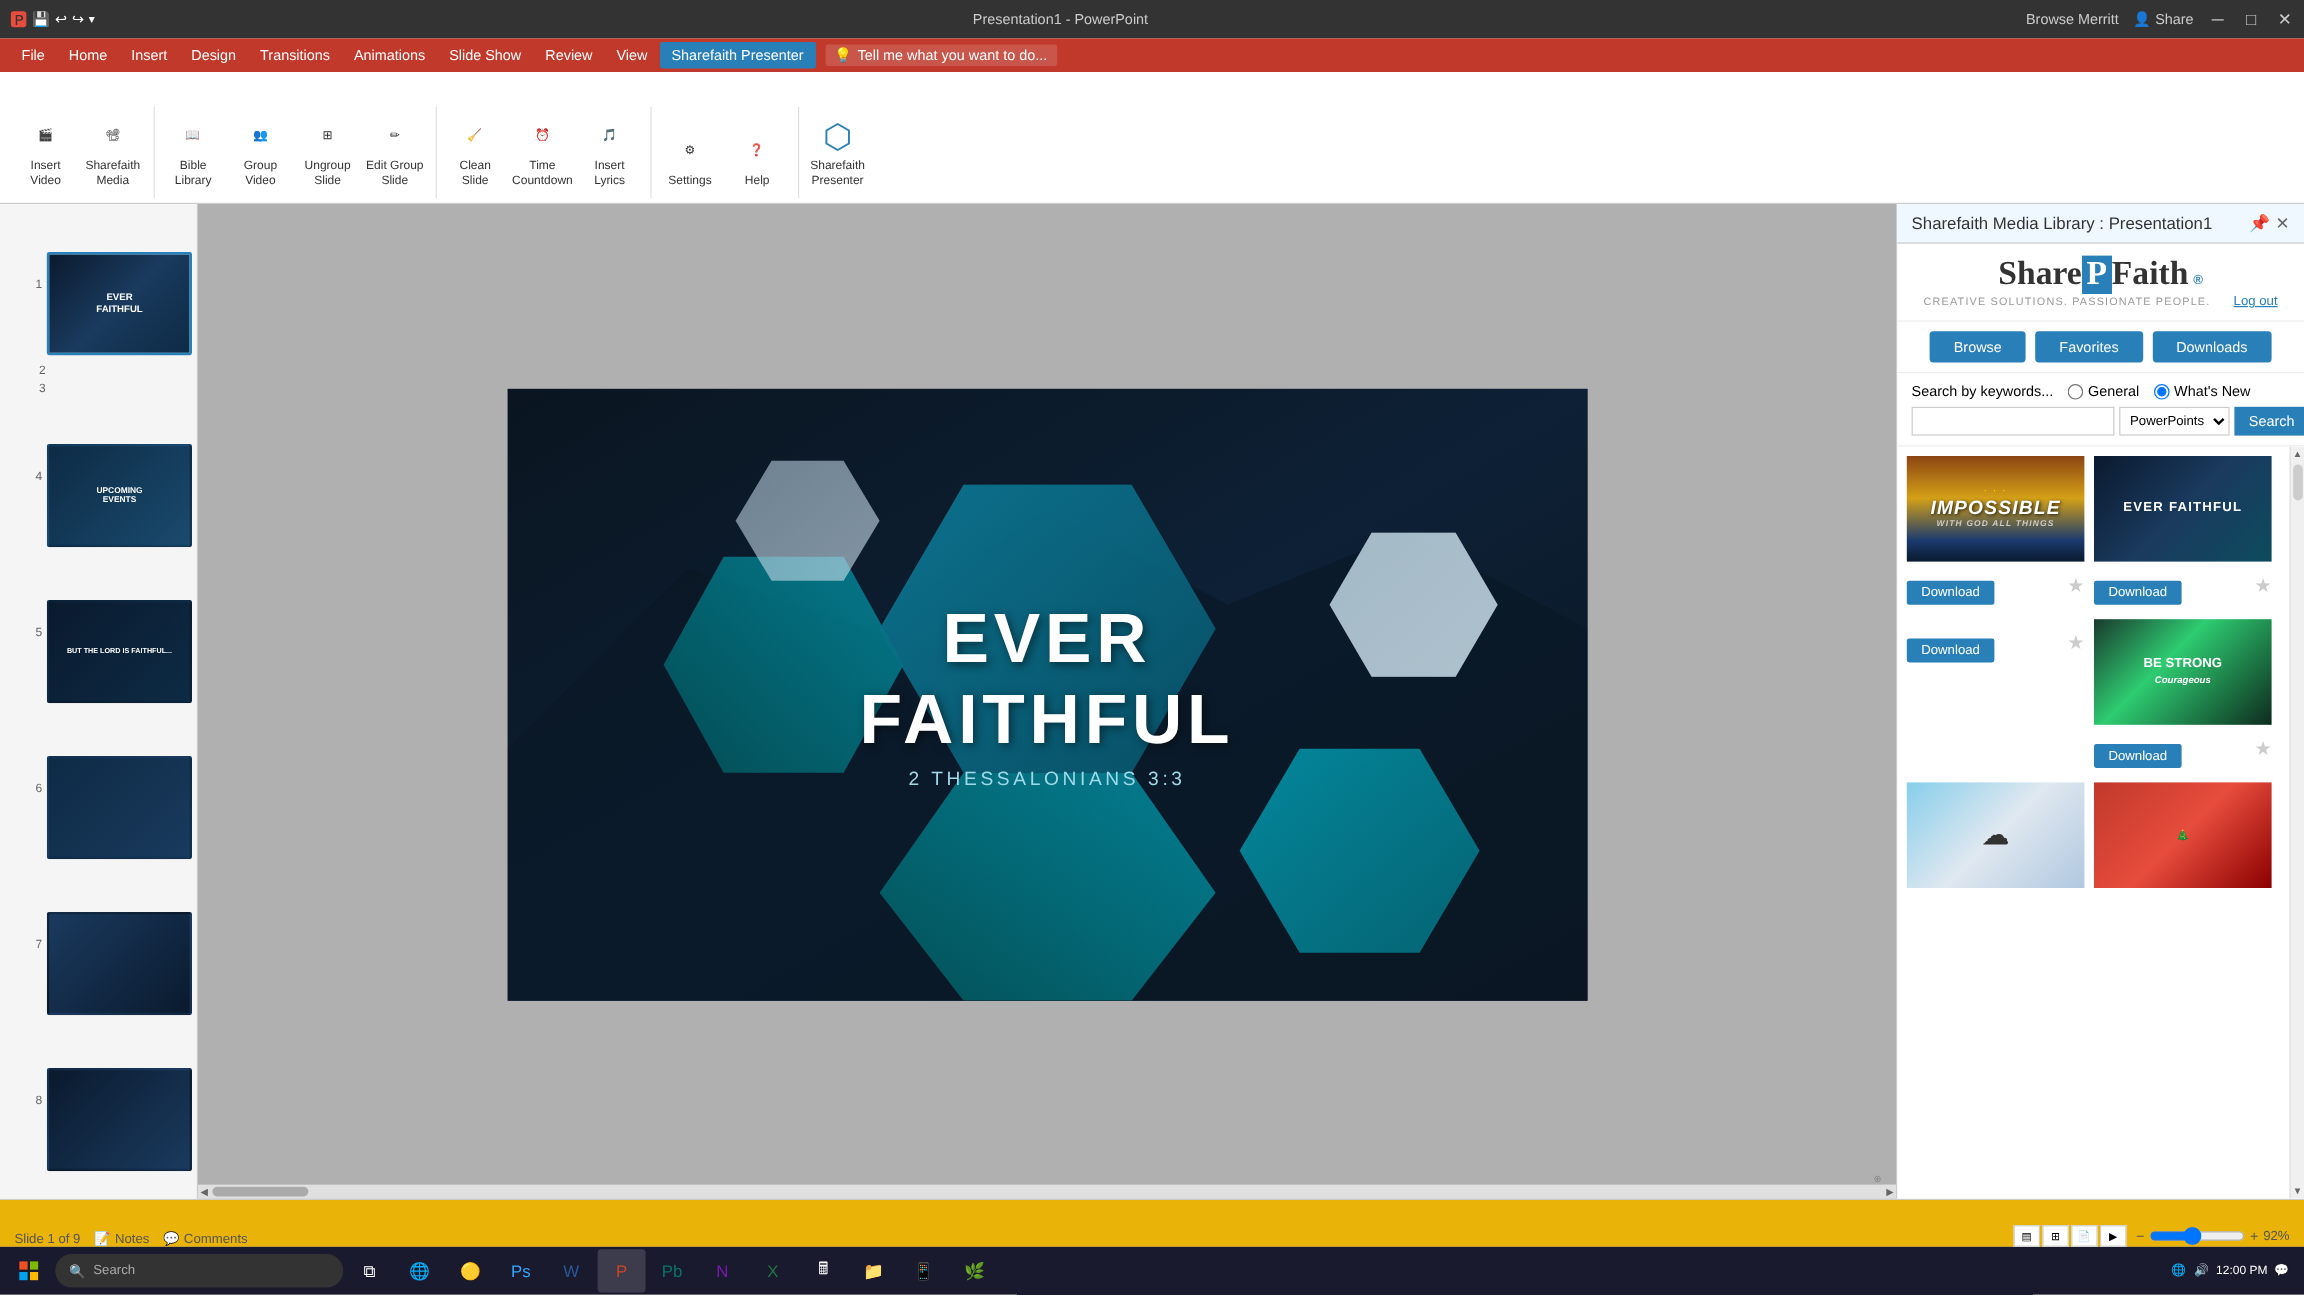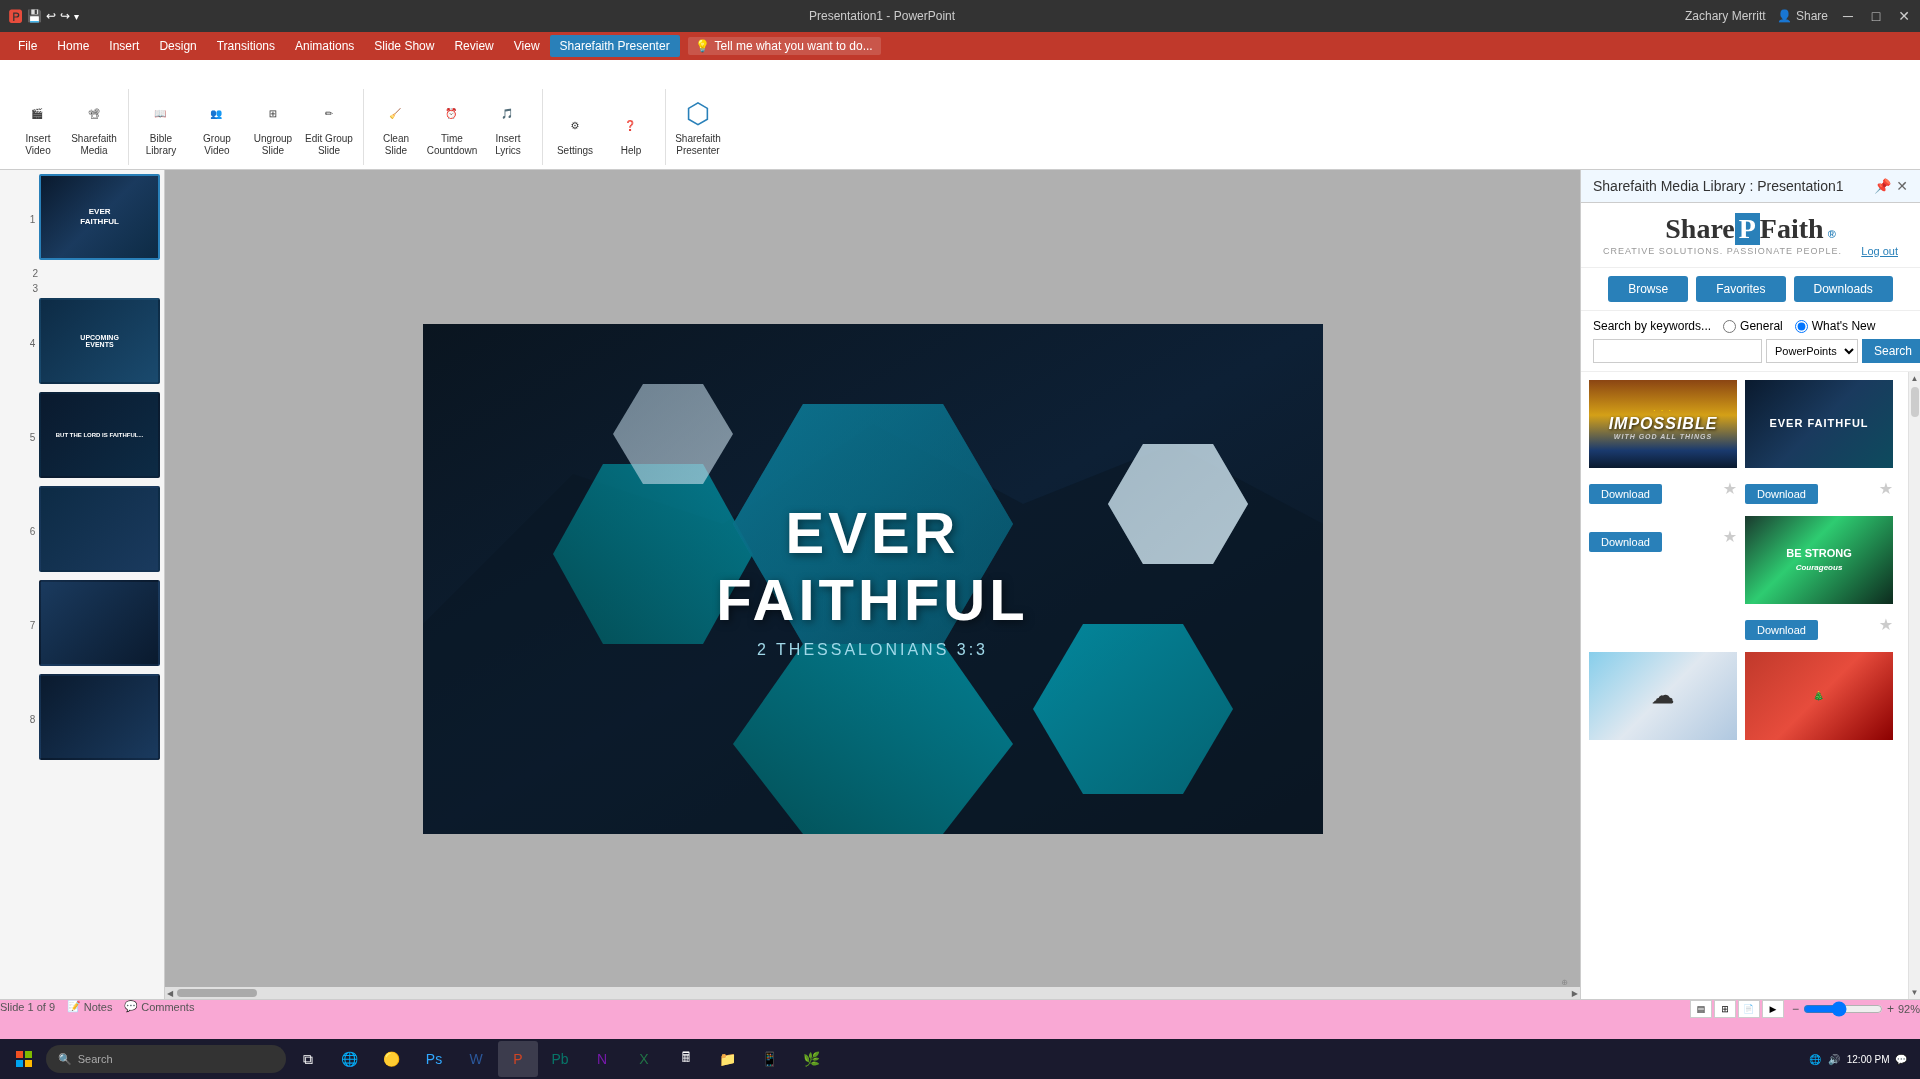--- a/index.html
+++ b/index.html
@@ -104,20 +104,21 @@
     }
     .slide-thumb {
       width: 150px;
       height: 86px;
       margin-bottom: 4px;
       border: 2px solid transparent;
       cursor: pointer;
       position: relative;
       overflow: hidden;
       border-radius: 2px;
+      margin-top: 36px;
     }
     .slide-thumb.active { border-color: #2980b9; }
     .slide-thumb-inner {
       width: 100%;
       height: 100%;
       display: flex;
       align-items: center;
       justify-content: center;
       font-size: 9px;
       font-weight: bold;
@@ -262,26 +263,26 @@
     }
     .star-btn {
       color: #ccc;
       cursor: pointer;
       font-size: 16px;
     }
 
     
     .status-bar {
       height: 40px;
-      background: #f9a8d4;
+      background: #eab308;
       border-top: 1px solid #ccc;
       display: flex;
-      align-items: flex-start;
+      align-items: flex-end;
       justify-content: space-between;
-      padding: 0 0;
+      padding: 0 12px;
       font-size: 11px;
       color: #555;
     }
     .status-left { display: flex; align-items: center; gap: 12px; }
     .status-right { display: flex; align-items: center; gap: 8px; }
     .view-btns { display: flex; gap: 2px; }
     .view-btn { width: 22px; height: 18px; border: 1px solid #ccc; background: white; cursor: pointer; display: flex; align-items: center; justify-content: center; font-size: 9px; }
     .zoom-bar { display: flex; align-items: center; gap: 4px; }
 
     
@@ -400,21 +401,21 @@
     <span style="color:#e74c3c; font-size:16px;">🅿</span>
     <span style="display:flex;gap:4px;align-items:center;">
       <span style="font-size:12px; cursor:pointer;">💾</span>
       <span style="font-size:12px; cursor:pointer;">↩</span>
       <span style="font-size:12px; cursor:pointer;">↪</span>
       <span style="font-size:10px; cursor:pointer;">▾</span>
     </span>
   </div>
   <div class="title-bar-center">Presentation1 - PowerPoint</div>
   <div class="title-bar-right">
-    <span>Zachary Merritt</span>
+    <span>Browse Merritt</span>
     <span style="cursor:pointer;">👤 <span>Share</span></span>
     <span class="win-btn">─</span>
     <span class="win-btn">□</span>
     <span class="win-btn">✕</span>
   </div>
 </div>
 
 <div class="menu-bar">
   <span class="menu-item">File</span>
   <span class="menu-item">Home</span>

